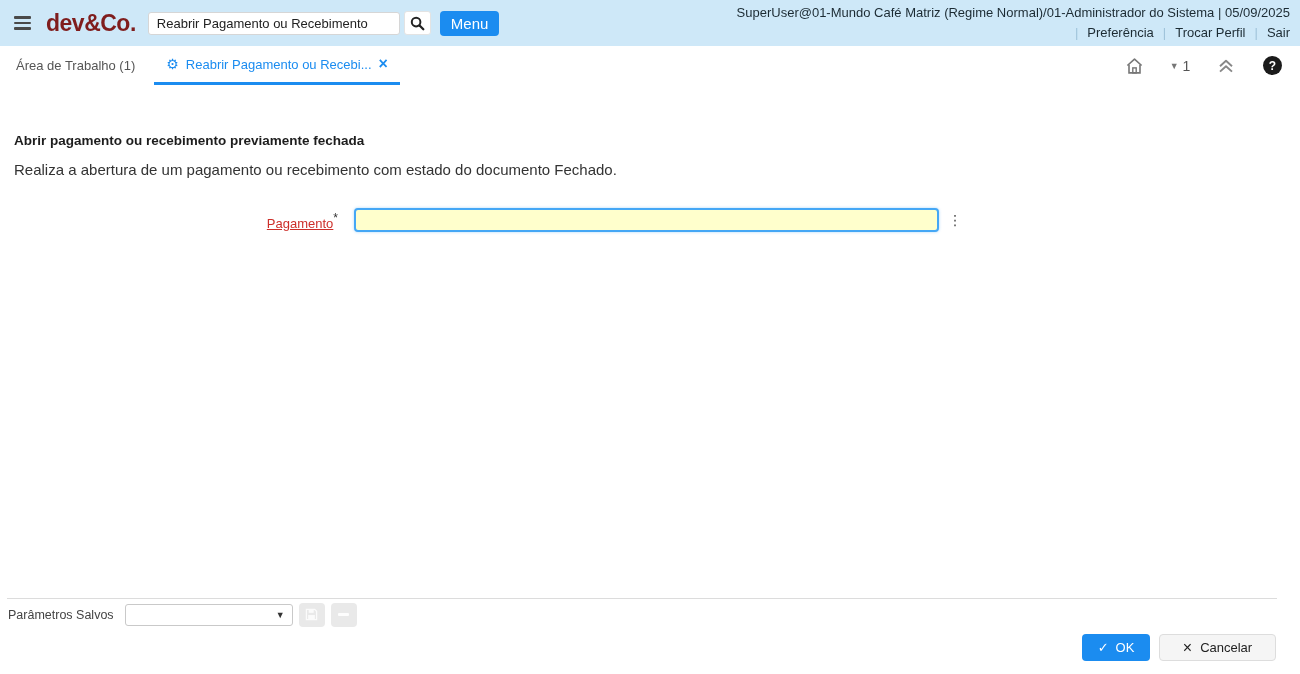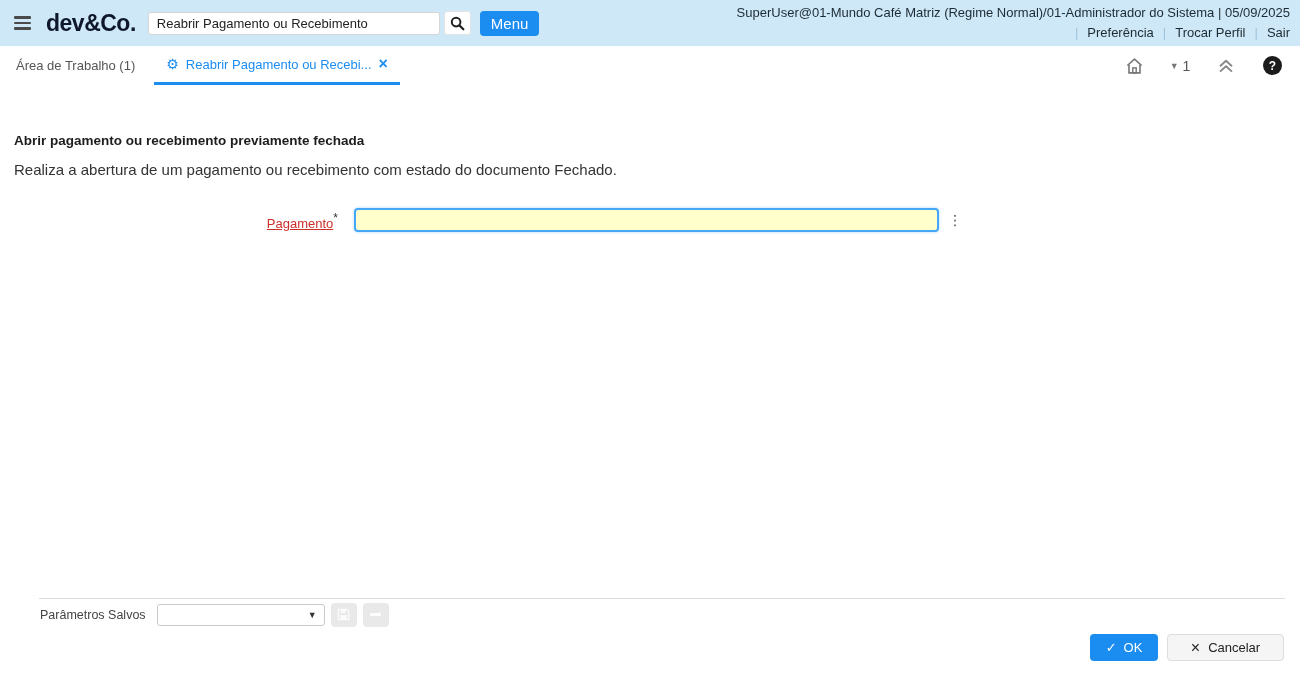--- a/index.html
+++ b/index.html
@@ -13,23 +13,23 @@
   }
 
   
   .header {
     height:46px; background:#cee8f8;
     display:flex; align-items:center;
     padding:0 10px 0 14px;
   }
   .hamburger { display:flex; flex-direction:column; gap:3px; width:17px; cursor:pointer; }
   .hamburger span { height:2.5px; background:#4a4a4a; border-radius:1px; }
-  .logo { font-size:23px; font-weight:bold; color:#0f172a; margin:0 12px 0 15px; letter-spacing:-0.5px; }
+  .logo { font-size:23px; font-weight:bold; color:#7f1d1d; margin:0 12px 0 15px; letter-spacing:-0.5px; }
   .search-input {
-    width:292px; height:23px; border:1px solid #d6d6d6; border-radius:3px;
+    width:252px; height:23px; border:1px solid #d6d6d6; border-radius:3px;
     font-size:13px; padding:0 8px; font-family:"Liberation Sans", sans-serif; color:#222; outline:none;
   }
   .search-btn {
     width:27px; height:24px; margin-left:4px; background:#fff;
     border:1px solid #e3e3e3; border-radius:3px;
     display:flex; align-items:center; justify-content:center; cursor:pointer;
   }
   .menu-btn {
     margin-left:9px; height:25px; padding:0 11px;
     background:#1b8cf0; color:#fff; border:none; border-radius:4px;
@@ -75,21 +75,21 @@
     border:2px solid #45a7f5; border-radius:4px; outline:none;
     font-size:13px; padding:0 6px; font-family:"Liberation Sans", sans-serif;
     box-shadow:0 0 3px rgba(66,165,245,0.45);
   }
   .kebab-btn { margin-left:9px; color:#4a4a4a; font-size:14px; letter-spacing:0; cursor:pointer; line-height:1; }
   .checkbox-row { display:flex; align-items:center; margin-left:354px; margin-top:13px; gap:8px; }
   .checkbox { width:15px; height:15px; background:#fff; border:1px solid #b5b5b5; border-radius:3px; cursor:pointer; flex:none; }
   .checkbox-label { font-size:13px; color:#333; cursor:default; }
 
   
-  .footer { position:absolute; left:0; right:8px; bottom:0; background:#fff;margin-left:32px; }
+  .footer { position:absolute; left:0; right:16px; bottom:0; background:#fff; }
   .footer-divider { border-top:1px solid #dcdcdc; margin:0 7px; }
   .params-row { display:flex; align-items:center; height:31px; padding-left:8px; }
   .params-label { font-size:12.5px; color:#444; }
   .combo { margin-left:11px; width:168px; height:22px; background:#fff; border:1px solid #c9c9c9; border-radius:3px; position:relative; cursor:pointer; }
   .combo .caret { position:absolute; right:7px; top:50%; transform:translateY(-55%); font-size:9px; color:#333; }
   .icon-btn {
     width:26px; height:24px; margin-left:6px; border:none; border-radius:4px;
     background:#e9e9e9; display:flex; align-items:center; justify-content:center; cursor:default;
   }
   .icon-btn:first-of-type { margin-left:9px; }

